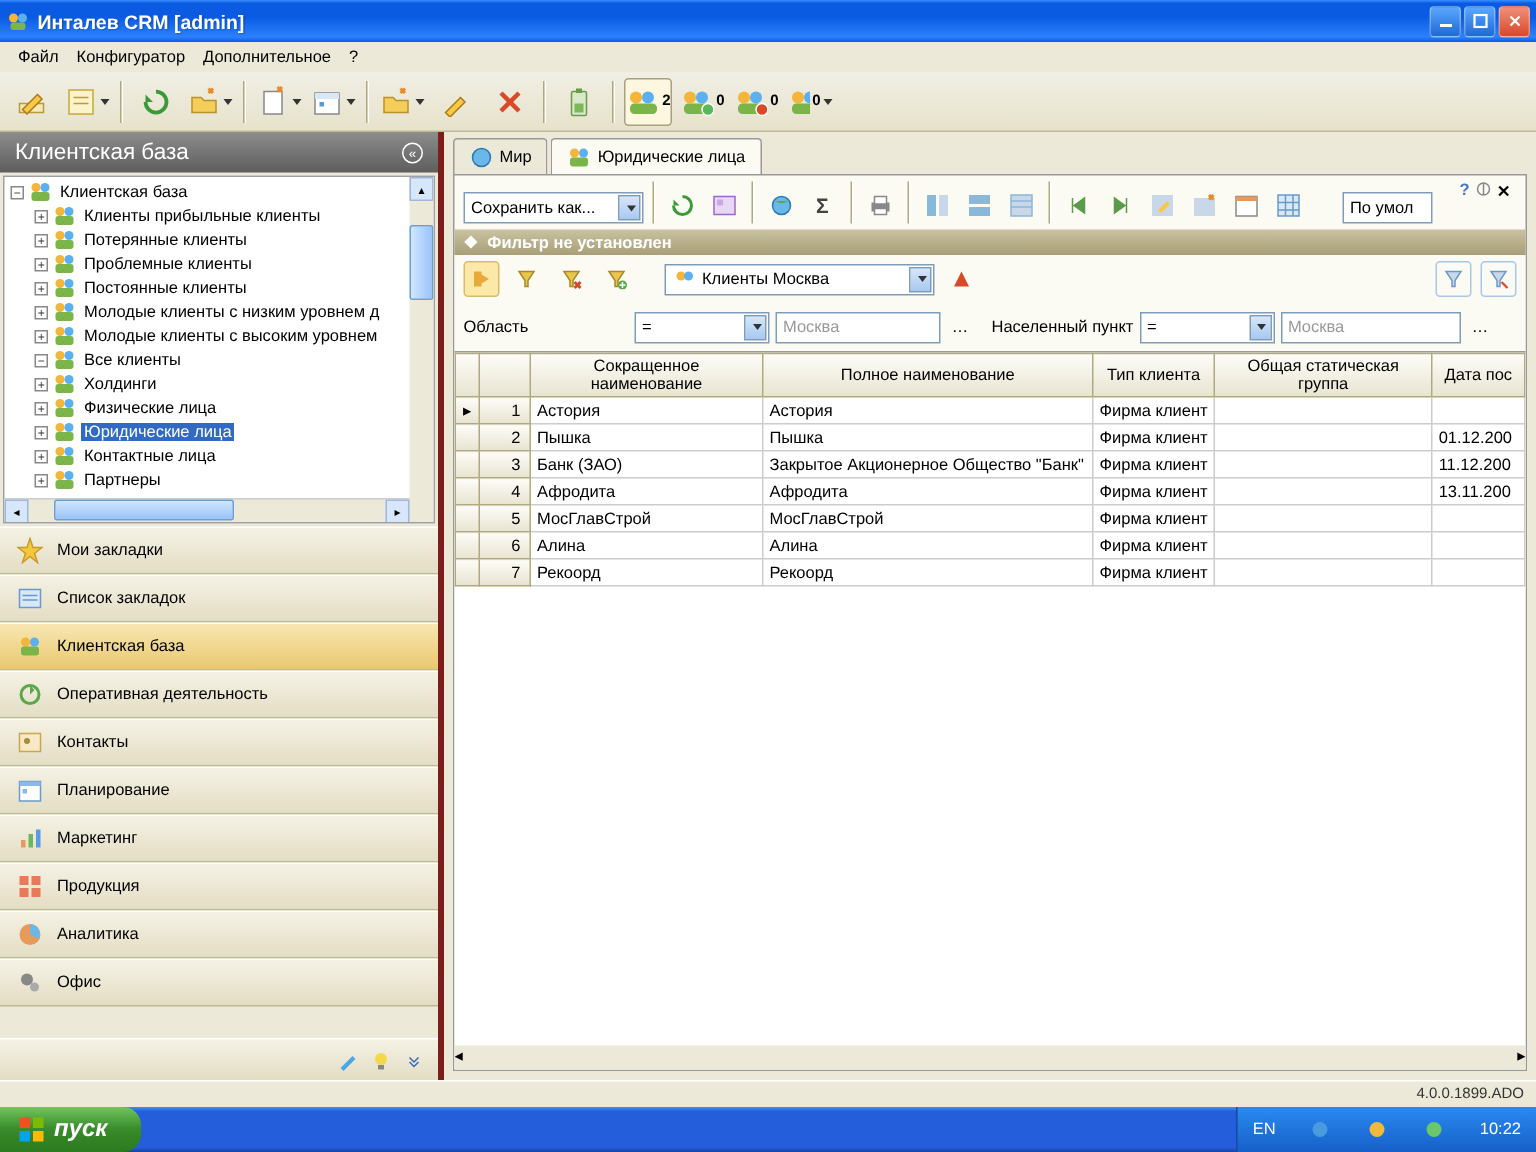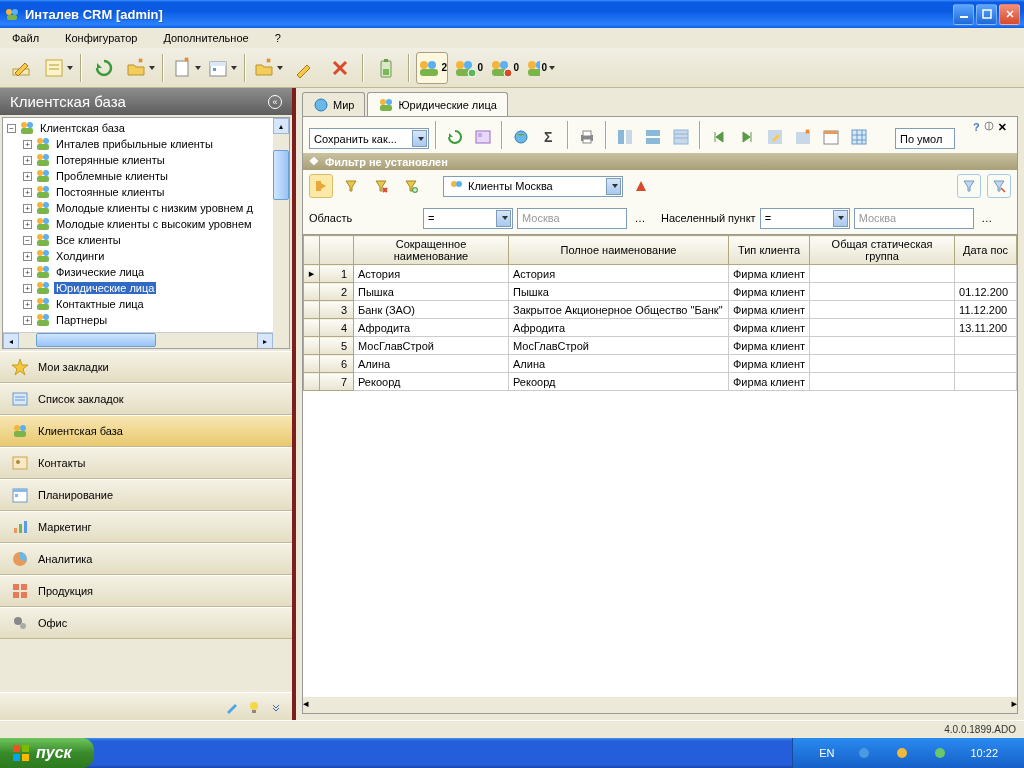--- a/index.html
+++ b/index.html
@@ -6,21 +6,21 @@
 body { font-family:Tahoma,Arial,sans-serif; font-size:11px; background:#ece9d8; overflow:hidden; width:1024px; height:768px; }
 
 .titlebar { height:28px; background:linear-gradient(to bottom,#3a8eff 0%,#0a5be2 8%,#0a5be2 40%,#2c81fd 88%,#0a5be2 100%); display:flex; align-items:center; padding:0 4px; color:#fff; }
 .titlebar .appicon { width:16px; height:16px; margin-right:5px; }
 .titlebar .title { font-weight:bold; font-size:13px; flex:1; text-shadow:1px 1px 1px rgba(0,0,0,.2); }
 .winbtns { display:flex; gap:2px; }
 .winbtn { width:21px; height:21px; border-radius:3px; display:flex; align-items:center; justify-content:center; font-family:Marlett,Arial; font-size:11px; color:#fff; border:1px solid rgba(255,255,255,.3); }
 .winbtn.min,.winbtn.max { background:linear-gradient(to bottom,#5aa7ff,#1f69d6); }
 .winbtn.close { background:linear-gradient(to bottom,#f08f7a,#d9482b); }
 
-.menubar { height:20px; background:#ece9d8; display:flex; align-items:center; padding:0 6px; gap:14px; }
+.menubar { height:20px; background:#ece9d8; display:flex; align-items:center; padding:0 6px; gap:0; }
 .menubar span { padding:2px 6px; cursor:default; }
 
 .toolbars { background:linear-gradient(to bottom,#f1efe5,#e6e2cb); border-bottom:1px solid #c0b890; padding:3px 6px; display:flex; align-items:center; gap:4px; min-height:40px; }
 .tbbtn { width:24px; height:24px; border:1px solid transparent; border-radius:3px; display:flex; align-items:center; justify-content:center; }
 .tbbtn.big { width:32px; height:32px; }
 .tbsep { width:2px; height:28px; border-left:1px solid #b0a97f; border-right:1px solid #fff; margin:0 2px; }
 .dd { width:0;height:0;border-left:3px solid transparent;border-right:3px solid transparent;border-top:4px solid #333;margin-left:2px; }
 .badge { font-size:10px; font-weight:bold; margin-left:1px; }
 
 .mainarea { display:flex; height:calc(768px - 28px - 20px - 40px - 18px - 30px); }
@@ -65,21 +65,21 @@
 th { background:linear-gradient(to bottom,#fdfcf7,#e8e4d1); border:1px solid #b0a97f; padding:2px 4px; font-weight:normal; text-align:center; height:20px; }
 td { border:1px solid #ccc; padding:1px 4px; height:18px; white-space:nowrap; overflow:hidden; }
 td.rownum { background:linear-gradient(to bottom,#fdfcf7,#e8e4d1); text-align:right; padding-right:6px; width:34px; border-color:#b0a97f; }
 td.rowsel { background:linear-gradient(to bottom,#fdfcf7,#e8e4d1); width:16px; border-color:#b0a97f; text-align:center; }
 .grid-scroll-h { height:16px; background:#ece9d8; display:flex; position:absolute; bottom:0; left:0; right:0; }
 
 .statusbar { height:18px; background:#ece9d8; border-top:1px solid #fff; display:flex; align-items:center; justify-content:flex-end; padding:0 8px; font-size:10px; color:#333; }
 
 .taskbar { height:30px; background:linear-gradient(to bottom,#3f92e8 0%,#245edb 10%,#245edb 90%,#1941a5 100%); display:flex; align-items:center; color:#fff; }
 .start { height:30px; padding:0 22px 0 12px; background:linear-gradient(to bottom,#6fc65d 0%,#388a2a 50%,#2d7a1f 100%); border-radius:0 12px 12px 0; display:flex; align-items:center; gap:6px; font-style:italic; font-weight:bold; font-size:16px; }
-.tray { margin-left:auto; background:linear-gradient(to bottom,#2a8af0,#1660c8); height:30px; display:flex; align-items:center; padding:0 26px; gap:22px; font-size:11px; border-left:1px solid #1a4aa0; }
+.tray { margin-left:auto; background:linear-gradient(to bottom,#2a8af0,#1660c8); height:30px; display:flex; align-items:center; padding:0 10px; gap:22px; font-size:11px; border-left:1px solid #1a4aa0; }
 
 svg { display:block; }
 .iconbox { width:16px;height:16px;display:inline-flex;align-items:center;justify-content:center; }
 </style>
 </head>
 <body>
 
 <div class="titlebar">
   <span class="appicon">
     <svg width="16" height="16">
@@ -246,21 +246,21 @@
           </div>
           <div class="tree-row" style="padding-left:18px">
             <span class="tree-toggle">+</span>
             <span class="tree-icon">
               <svg width="16" height="16">
                 <circle cx="5" cy="5" r="3" fill="#f5b43a"></circle>
                 <circle cx="11" cy="5" r="3" fill="#5ab0f0"></circle>
                 <rect x="2" y="8" width="12" height="6" rx="2" fill="#7bb54a"></rect>
               </svg>
             </span>
-            <span class="lbl">Инталев прибыльные клиенты</span>
+            <span class="lbl">Клиенты прибыльные клиенты</span>
           </div>
           <div class="tree-row" style="padding-left:18px">
             <span class="tree-toggle">+</span>
             <span class="tree-icon">
               <svg width="16" height="16">
                 <circle cx="5" cy="5" r="3" fill="#f5b43a"></circle>
                 <circle cx="11" cy="5" r="3" fill="#5ab0f0"></circle>
                 <rect x="2" y="8" width="12" height="6" rx="2" fill="#7bb54a"></rect>
               </svg>
             </span>
@@ -412,20 +412,29 @@
               <circle cx="5" cy="5" r="3" fill="#f5b43a"></circle>
               <circle cx="11" cy="5" r="3" fill="#5ab0f0"></circle>
               <rect x="2" y="8" width="12" height="6" rx="2" fill="#7bb54a"></rect>
             </svg>
           </span>
           <span>Клиентская база</span>
         </div>
         <div class="nav-item">
           <span class="nav-icon">
             <svg width="18" height="18">
+              <circle cx="9" cy="9" r="6" fill="none" stroke="#5aa84a" stroke-width="2"></circle>
+              <path d="M9 3 L12 6 L9 9" fill="#5aa84a"></path>
+            </svg>
+          </span>
+          <span>Оперативная деятельность</span>
+        </div>
+        <div class="nav-item">
+          <span class="nav-icon">
+            <svg width="18" height="18">
               <rect x="2" y="3" width="14" height="12" fill="#f8e8c8" stroke="#c8a84a"></rect>
               <circle cx="7" cy="8" r="2" fill="#a88a3a"></circle>
             </svg>
           </span>
           <span>Контакты</span>
         </div>
         <div class="nav-item">
           <span class="nav-icon">
             <svg width="18" height="18">
               <rect x="2" y="3" width="14" height="13" fill="#fff" stroke="#6a9ac8"></rect>
@@ -437,40 +446,40 @@
         </div>
         <div class="nav-item">
           <span class="nav-icon">
             <svg width="18" height="18">
               <rect x="3" y="10" width="3" height="5" fill="#e89a5a"></rect>
               <rect x="8" y="6" width="3" height="9" fill="#6ab85a"></rect>
               <rect x="13" y="3" width="3" height="12" fill="#5a9ae8"></rect>
             </svg>
           </span>
           <span>Маркетинг</span>
-        </div>
-        <div class="nav-item">
-          <span class="nav-icon">
-            <svg width="18" height="18">
-              <circle cx="9" cy="9" r="7" fill="#e89a5a"></circle>
-              <path d="M9 9 L9 2 A7 7 0 0 1 15 12 Z" fill="#6ab8e8"></path>
-            </svg>
-          </span>
-          <span>Аналитика</span>
         </div>
         <div class="nav-item">
           <span class="nav-icon">
             <svg width="18" height="18">
               <rect x="2" y="2" width="6" height="6" fill="#e87a5a"></rect>
               <rect x="10" y="2" width="6" height="6" fill="#e87a5a"></rect>
               <rect x="2" y="10" width="6" height="6" fill="#e87a5a"></rect>
               <rect x="10" y="10" width="6" height="6" fill="#e87a5a"></rect>
             </svg>
           </span>
           <span>Продукция</span>
+        </div>
+        <div class="nav-item">
+          <span class="nav-icon">
+            <svg width="18" height="18">
+              <circle cx="9" cy="9" r="7" fill="#e89a5a"></circle>
+              <path d="M9 9 L9 2 A7 7 0 0 1 15 12 Z" fill="#6ab8e8"></path>
+            </svg>
+          </span>
+          <span>Аналитика</span>
         </div>
         <div class="nav-item">
           <span class="nav-icon">
             <svg width="18" height="18">
               <circle cx="7" cy="7" r="4" fill="#888"></circle>
               <circle cx="12" cy="12" r="3" fill="#aaa"></circle>
             </svg>
           </span>
           <span>Офис</span>
         </div>

